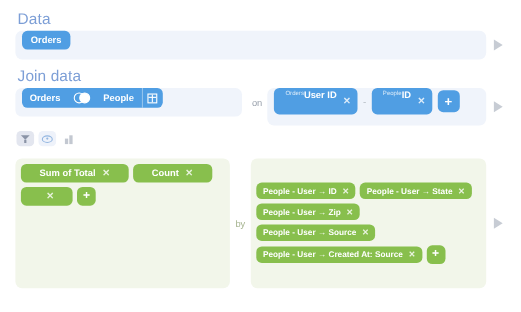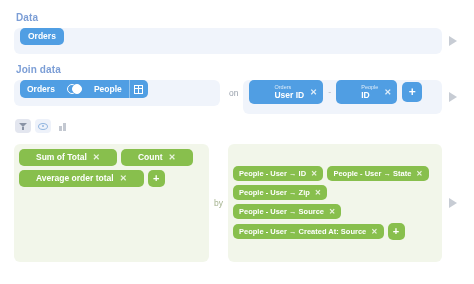--- a/index.html
+++ b/index.html
@@ -19,22 +19,22 @@
     position: relative;
     width: 474px;
     height: 284px;
     box-sizing: border-box;
     padding: 12px 14px 0 14px;
   }
 
   
   .section { position: relative; margin-bottom: 2px; }
   .section-title {
-    font-size: 10px;
-    font-weight: bold;
+    font-size: 14px;
+    font-weight: normal;
     letter-spacing: .1px;
     margin: 0 0 5px 2px;
     line-height: 11px;
   }
   .title-blue  { color: #7c9ed6; }
   .title-green { color: #a9c47f; }
 
   .row { display: flex; align-items: flex-start; }
 
   
@@ -168,25 +168,25 @@
   }
   .conn-by { color: #a6b490; line-height: 1; align-self: center; text-align: center; }
 
   .join-right-panel {
     height: 34px;
     padding: 0 6px;
     flex: 1 1 auto;
     margin-right: 4px;
   }
   .chip-field {
-    flex-direction: column;
+    flex-direction: row;
     align-items: flex-start;
     justify-content: center;
     height: 24px;
-    padding: 2px 7px 3px 25px;
+    padding: 2px 7px 3px 10px;
     position: relative;
     padding-right: 19px;
   }
   .chip-field .top {
     font-size: 5.5px;
     font-weight: normal;
     opacity: .8;
     line-height: 6px;
     margin-bottom: 1px;
   }
@@ -366,21 +366,20 @@
       <div class="panel panel-green metrics-panel">
         <span class="chip chip-green chip-metric">
           <span>Sum of Total</span>
           <span class="chip-x">✕</span>
         </span>
         <span class="chip chip-green chip-metric">
           <span>Count</span>
           <span class="chip-x">✕</span>
         </span>
         <span class="chip chip-green chip-metric">
-          <span>Average order total</span>
           <span class="chip-x">✕</span>
         </span>
         <span class="plus-btn plus-green plus-sm">+</span>
       </div>
 
       <span class="conn conn-by">by</span>
 
       <div class="panel panel-green breakout-panel">
         <span class="chip chip-green chip-breakout">
           <span>People - User → ID</span>

